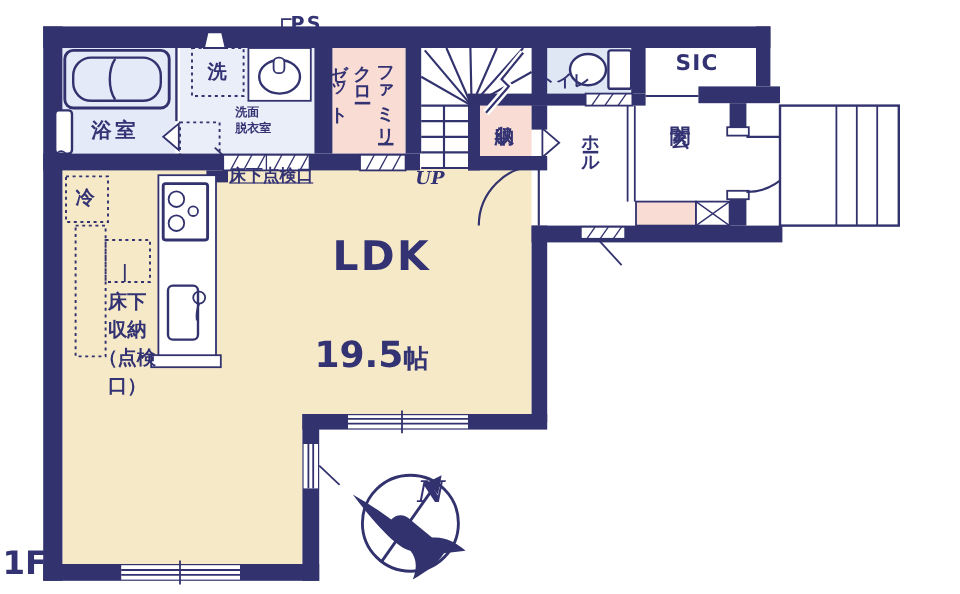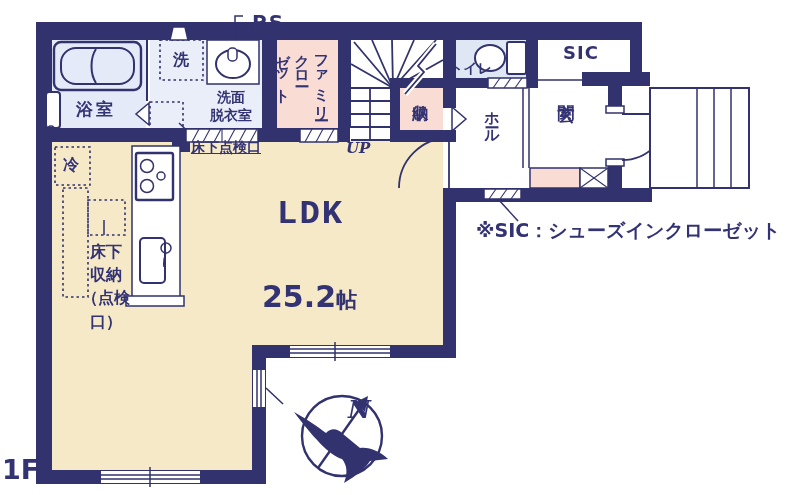--- a/index.html
+++ b/index.html
@@ -223,38 +223,37 @@
       <circle class="s25" cx="342" cy="436" r="40"></circle>
       <line class="s25" x1="318" y1="468" x2="363" y2="404"></line>
       <polygon class="f" points="368,396 356,402 365,412"></polygon>
       <path class="f" d="M294,412 C308,420 318,427 326,433 C331,428 337,428 343,434 L360,448
                          C370,447 379,451 388,459 L370,461 C365,469 356,476 344,483
                          C348,473 347,465 342,459 C330,456 312,436 294,412 Z"></path>
       <text x="348" y="418" style="fill:var(--text-navy);font-family:'DejaVu Serif',serif;font-style:italic;font-weight:bold;font-size:25px;">N</text>
     </g>
   </svg>
 
-  <div class="lbl" style="left:252px;top:10px;font-size:20px;letter-spacing:2px;">PS</div>
+  <div class="lbl" style="left:242px;top:10px;font-size:16px;letter-spacing:2px;">PS</div>
   <div class="lbl" style="left:76px;top:99px;font-size:17px;letter-spacing:3px;">浴室</div>
   <div class="lbl" style="left:173px;top:50px;font-size:16px;">洗</div>
-  <div class="lbl" style="left:196px;top:89px;width:70px;font-size:14px;text-align:center;line-height:1.25;">洗面
+  <div class="lbl" style="left:196px;top:89px;width:70px;font-size:10px;text-align:left;line-height:1.25;">洗面
 脱衣室</div>
   <div class="lbl vert" style="left:272px;top:44px;height:92px;font-size:15px;line-height:1.3;">ファミリー
 クロー
 ゼット</div>
   <div class="lbl" style="left:346px;top:139px;font-size:15px;font-style:italic;font-family:'DejaVu Serif',serif;">UP</div>
   <div class="lbl vert" style="left:411px;top:92px;height:42px;font-size:16px;">収納</div>
   <div class="lbl" style="left:449px;top:60px;font-size:14px;">トイレ</div>
   <div class="lbl" style="left:563px;top:42px;font-size:18px;letter-spacing:1px;">SIC</div>
   <div class="lbl vert" style="left:483px;top:102px;height:70px;font-size:15px;">ホール</div>
   <div class="lbl vert" style="left:556px;top:92px;height:62px;font-size:17px;">玄関</div>
   <div class="lbl" style="left:191px;top:139px;font-size:14px;text-decoration:underline;">床下点検口</div>
   <div class="lbl" style="left:63px;top:155px;font-size:16px;">冷</div>
   <div class="lbl" style="left:70px;top:240px;width:72px;font-size:16px;text-align:center;line-height:1.45;">床下
 収納
 （点検口）</div>
-  <div class="lbl" style="left:277px;top:194px;font-size:34px;letter-spacing:2px;font-family:Liberation Mono, monospace;">LDK</div>
+  <div class="lbl" style="left:277px;top:194px;font-size:34px;letter-spacing:2px;">LDK</div>
   <div class="lbl" style="left:262px;top:243px;font-size:30px;">
-    <span>25.2</span><span style="font-size:21px;">帖</span>
+    <span>19.5</span><span style="font-size:21px;">帖</span>
   </div>
-  <div class="lbl" style="left:476px;top:219px;font-size:19px;">※SIC：シューズインクローゼット</div>
   <div class="lbl" style="left:2px;top:454px;font-size:27px;">1F</div>
 </div>
 
 </body></html>

